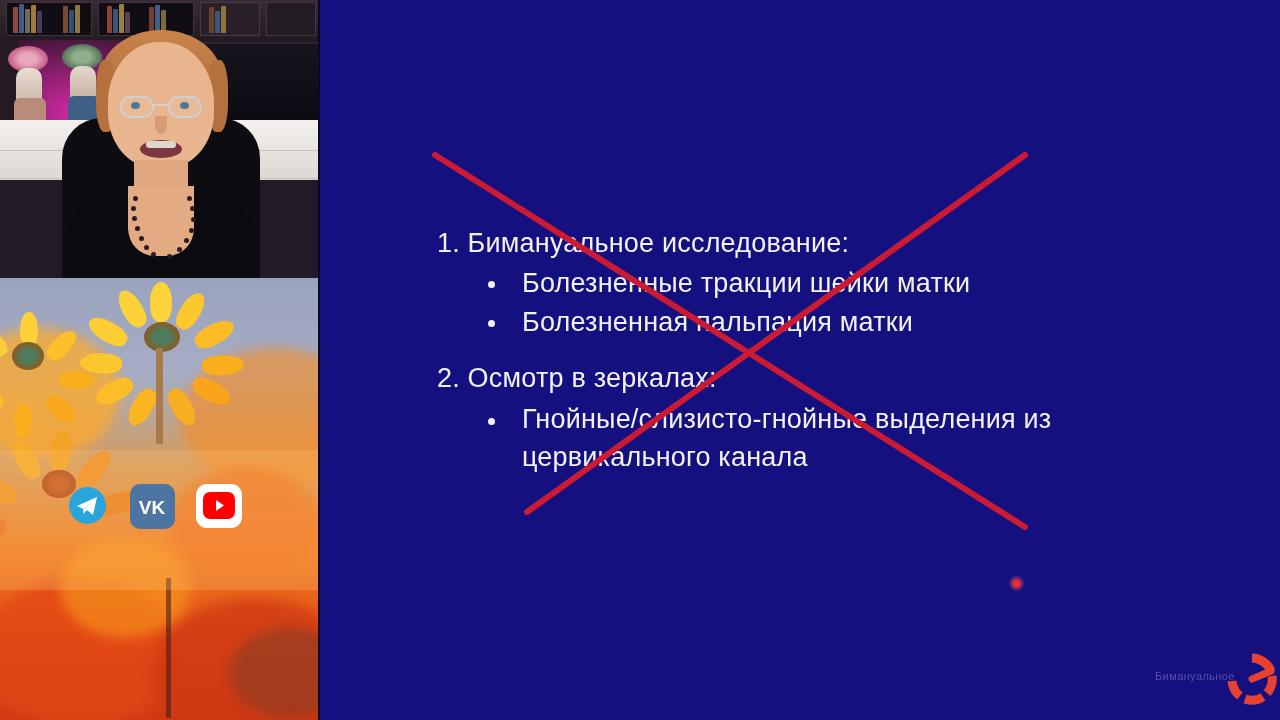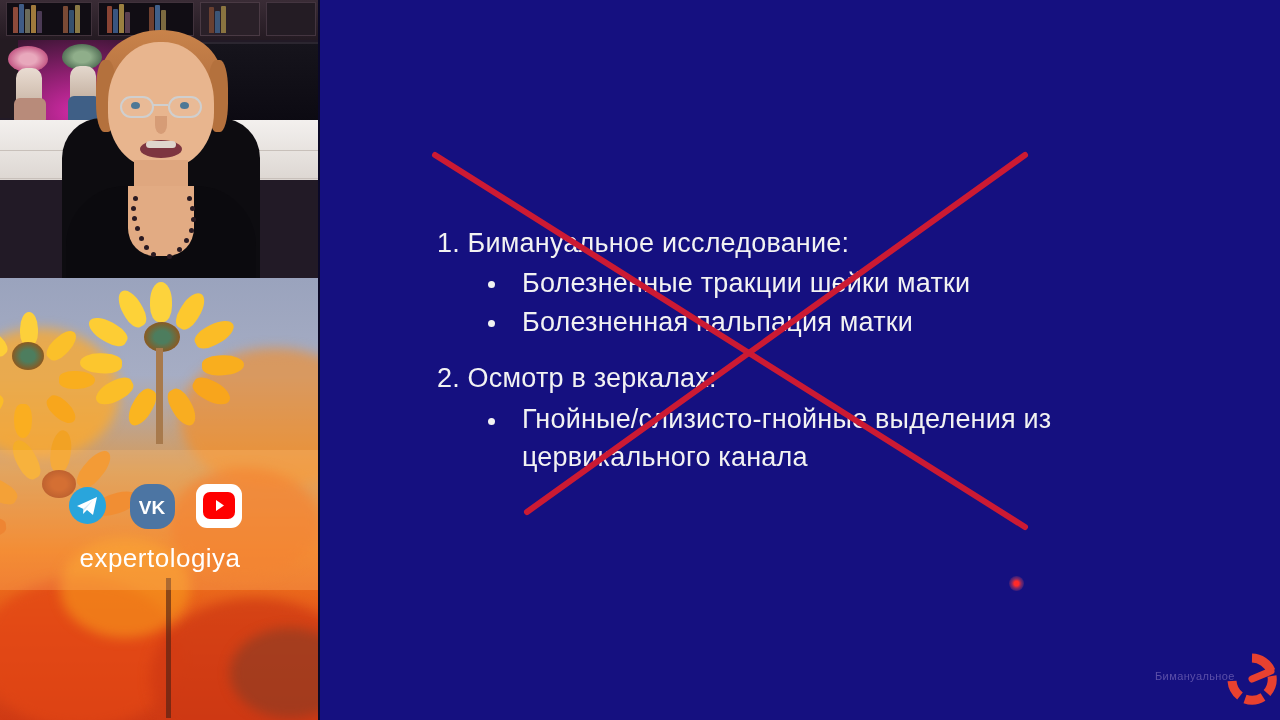--- a/index.html
+++ b/index.html
@@ -70,21 +70,21 @@
   .petal { position:absolute; border-radius:50% 50% 40% 40%; transform-origin:50% 100%; }
   .daisy-core { position:absolute; border-radius:50%;
                 background:radial-gradient(#4d7d5e 30%, #8a5a22 70%, #c2761f 100%); }
   .sunflower { position:absolute; }
 
   
   #brand-band { position:absolute; left:0; top:450px; width:320px; height:140px;
                 background:rgba(255,190,120,.28); }
   .social { position:absolute; top:487px; }
   #tg-icon { left:69px; width:37px; height:37px; border-radius:50%; background:#29a5dc; }
-  #vk-icon { left:130px; width:45px; height:45px; top:484px; border-radius:18px; background:#4c75a3; }
+  #vk-icon { left:130px; width:45px; height:45px; top:484px; border-radius:10px; background:#4c75a3; }
   #yt-icon { left:196px; width:46px; height:44px; top:484px; border-radius:11px; background:#ffffff; }
   #yt-play { position:absolute; left:203px; top:492px; width:32px; height:27px;
              border-radius:7px; background:#ff0000; }
   #brand-text { position:absolute; left:0; top:543px; width:320px; text-align:center;
                 color:#fff; font-size:26px; letter-spacing:.5px; }
 
   
   #slide { position:absolute; left:320px; top:0; width:960px; height:720px;
            background:#151080; overflow:hidden; }
   #slide-divider { position:absolute; left:318px; top:0; width:3px; height:720px;
@@ -265,21 +265,20 @@
       </svg>
     </div>
 
     <div class="social" id="yt-icon"></div>
     <div id="yt-play">
       <svg width="32" height="27" viewBox="0 0 32 27">
         <path d="M13 8 L21 13.5 L13 19 Z" fill="#ffffff"></path>
       </svg>
     </div>
 
-    <div id="brand-text">expertologiya</div>
   </div>
 
   <div id="slide-divider"></div>
 
   <div id="slide">
 
     <div class="slide-line num-line" id="l1">1. Бимануальное исследование:</div>
     <div class="bullet-dot" id="b1d"></div>
     <div class="slide-line bullet-txt" id="b1t">Болезненные тракции шейки матки</div>
     <div class="bullet-dot" id="b2d"></div>

